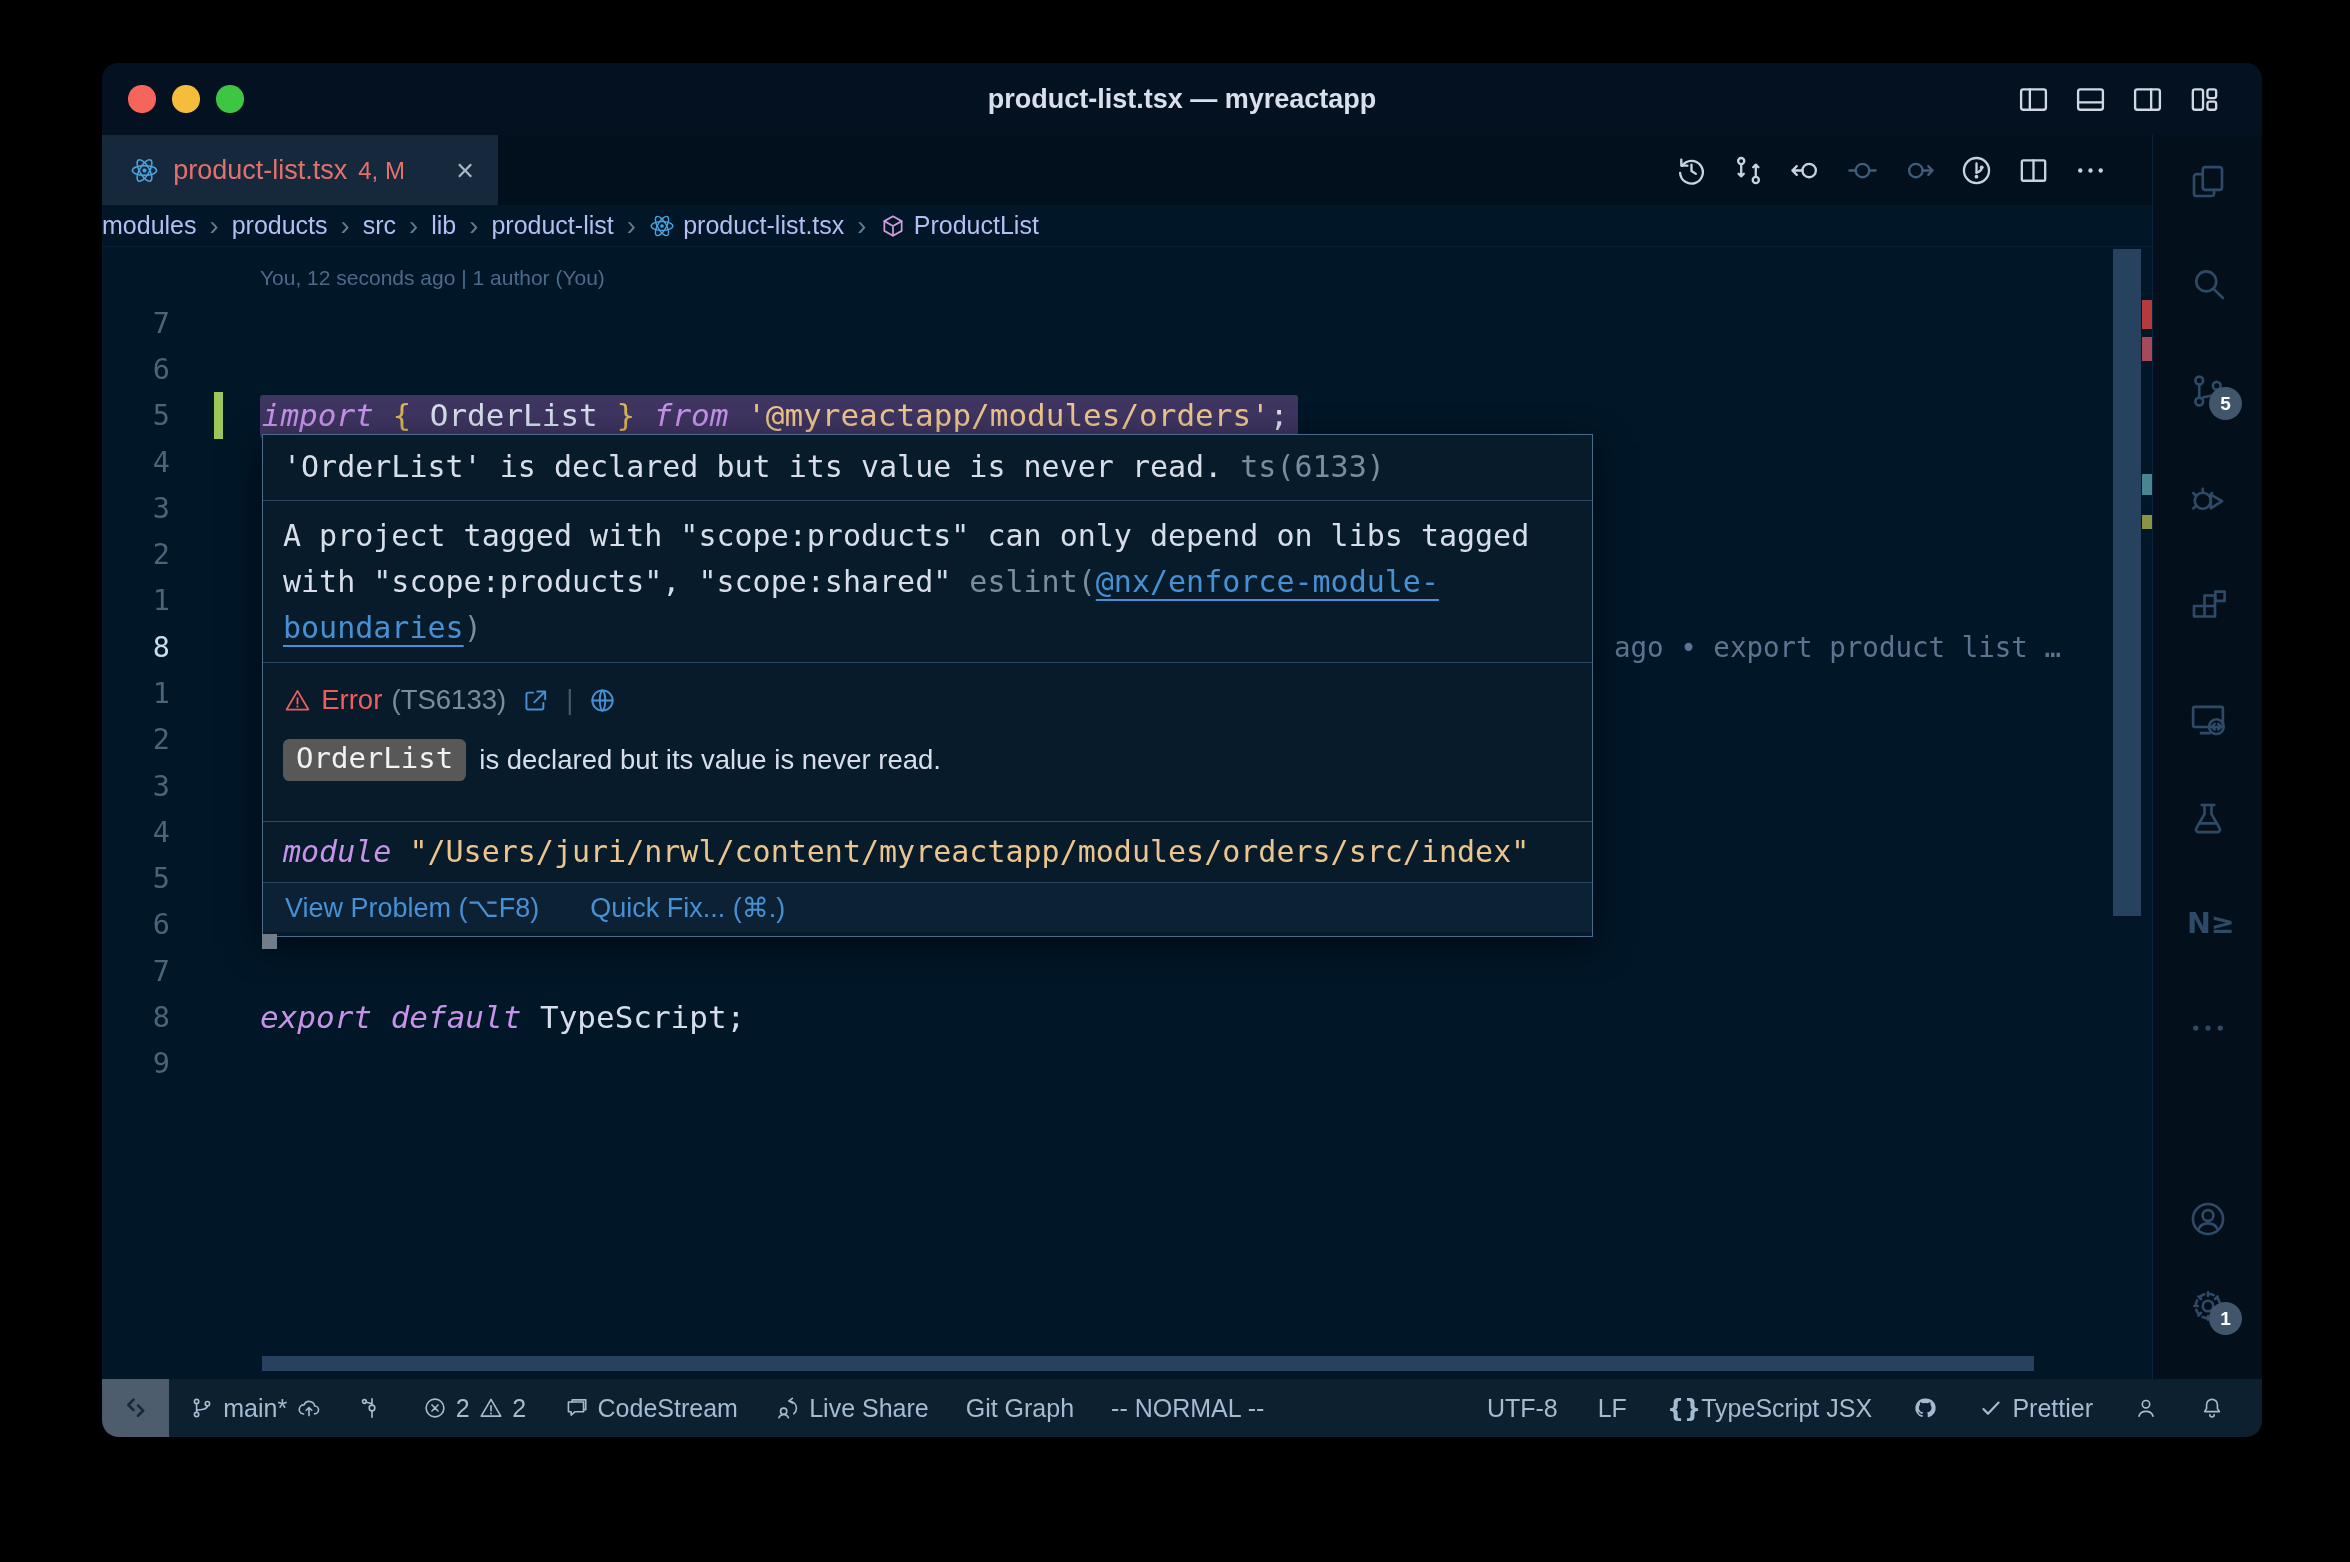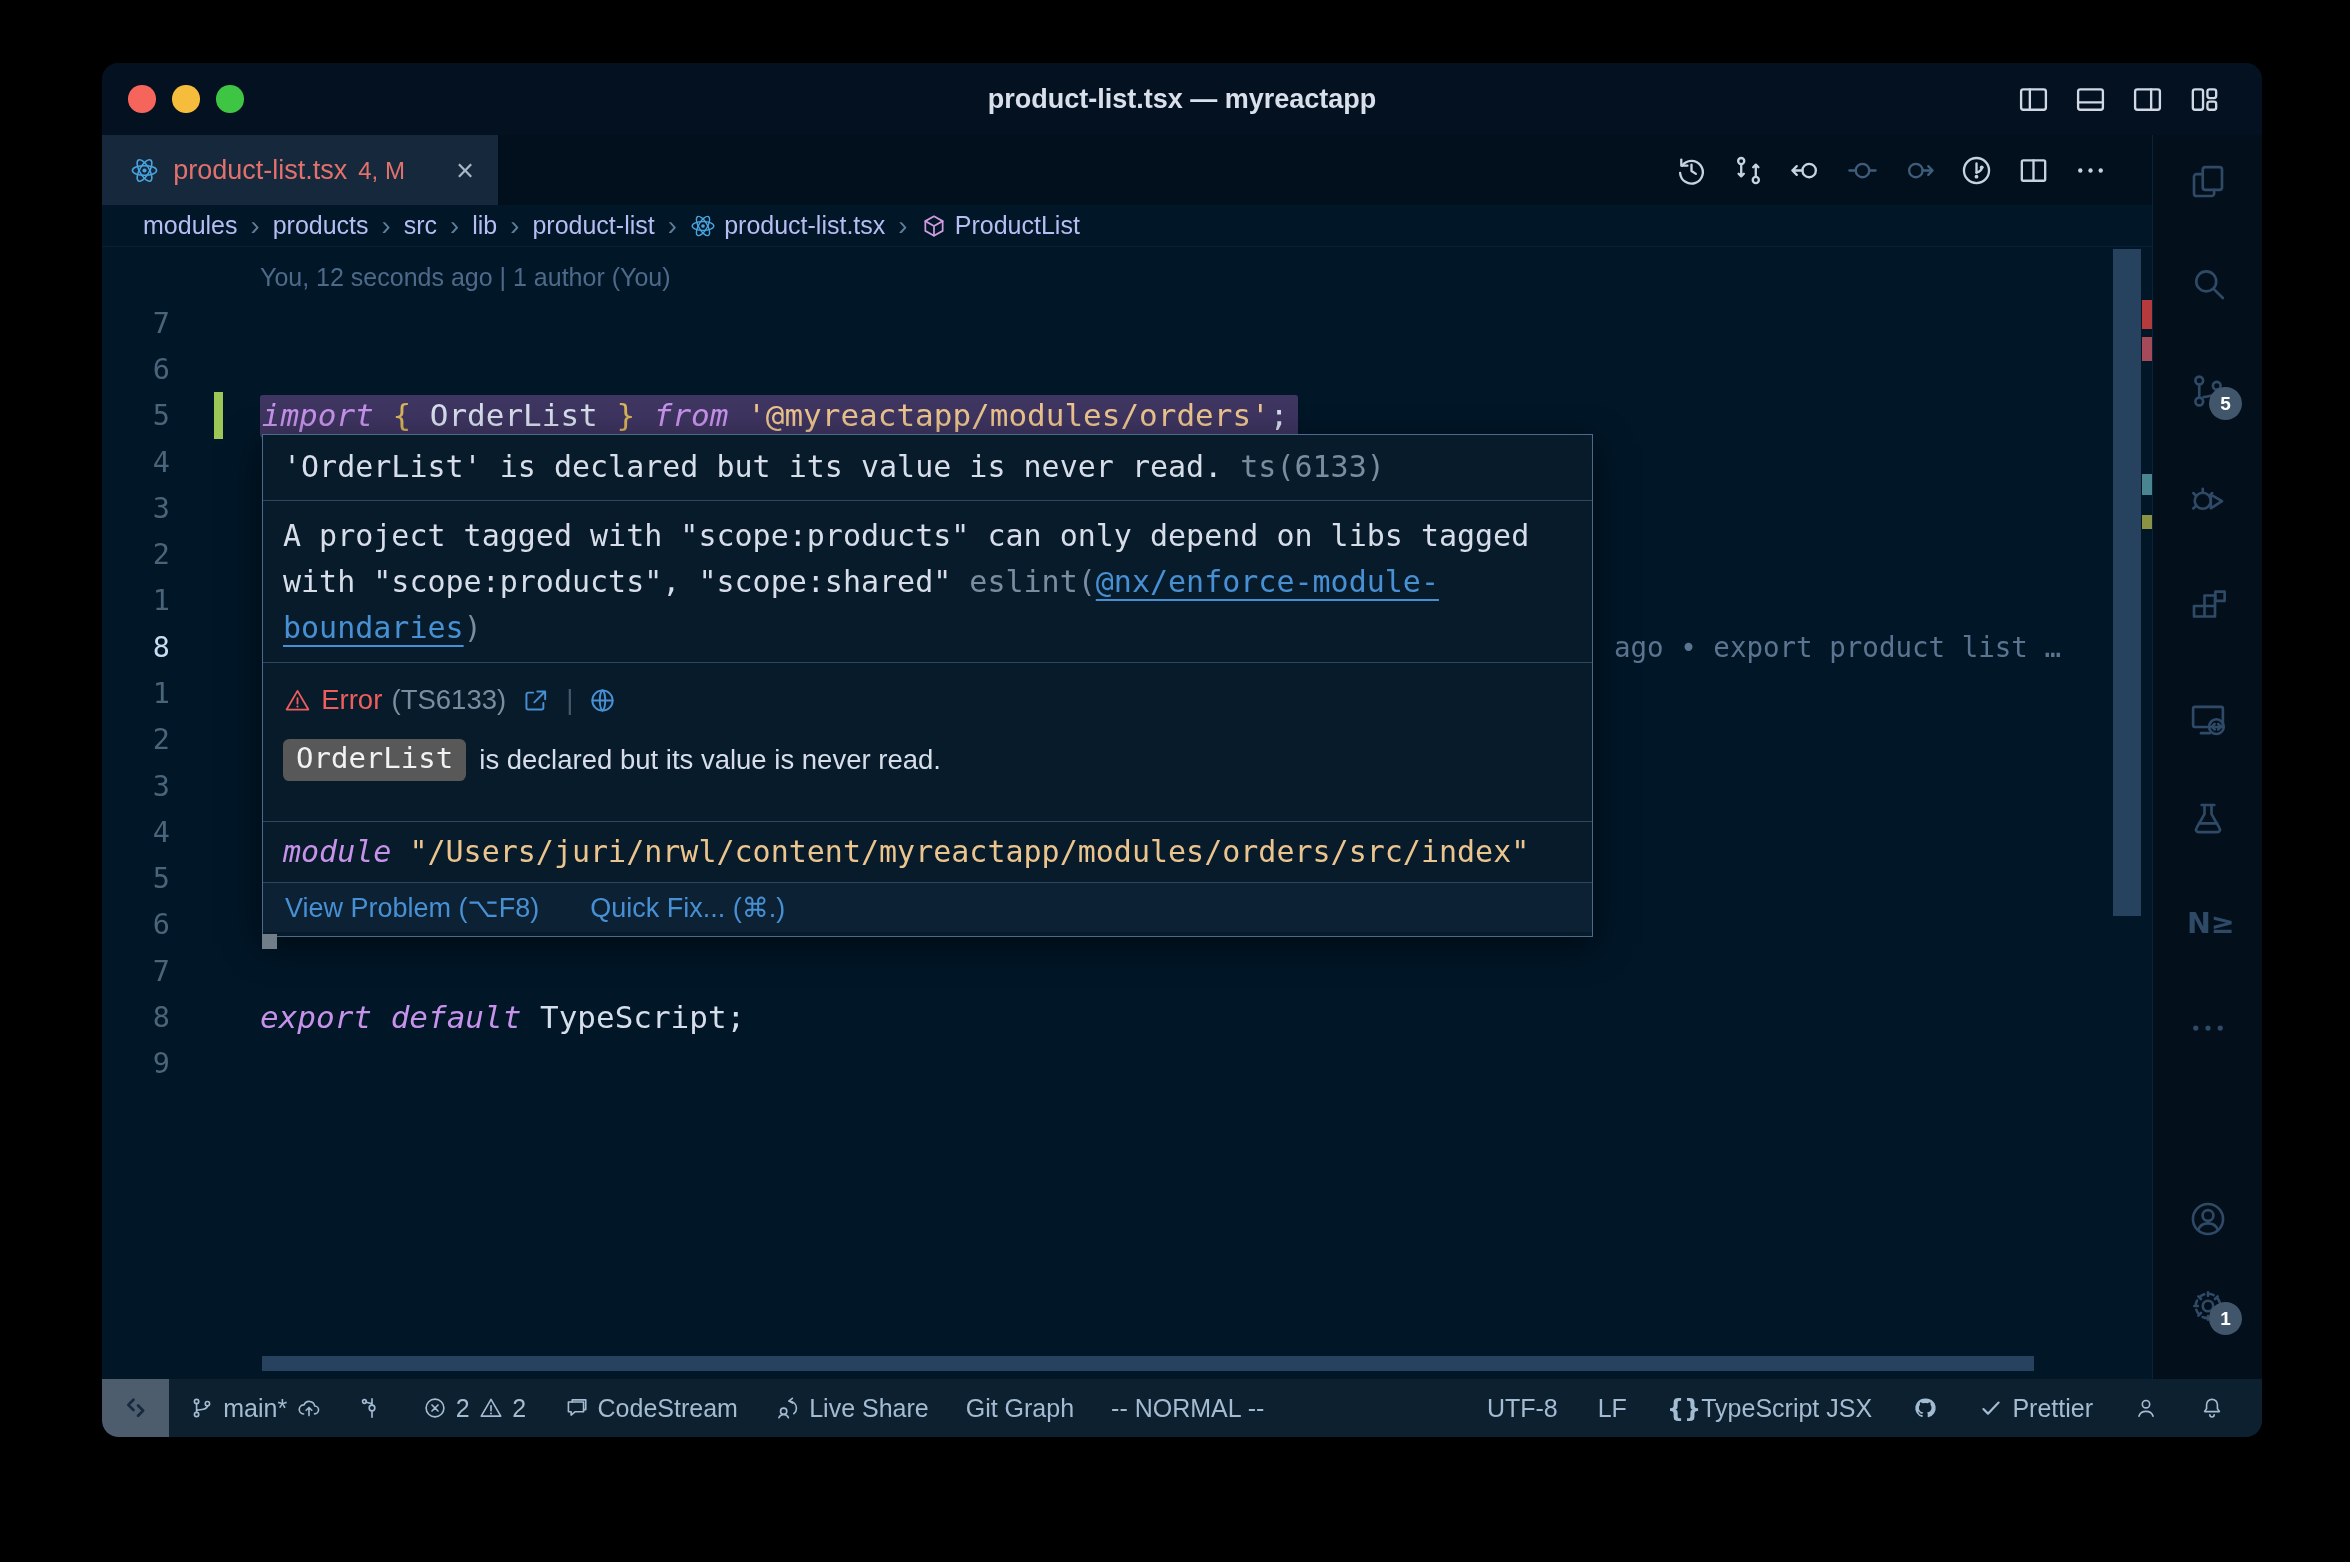--- a/index.html
+++ b/index.html
@@ -16,32 +16,32 @@
   .tabstrip{position:absolute;left:0;top:72px;width:2050px;height:71px;background:#02101d;border-bottom:0.9px solid #01101f;}
   .tab{position:absolute;left:0;top:0;width:397px;height:71px;background:#16293c;border-right:0.9px solid #000e1b;display:flex;align-items:center;padding:0 24px 0 27.5px;}
   .tabicon{width:29px;height:29px;color:#4aa3dd;flex:0 0 auto;}
   .tablabel{margin-left:14.7px;color:#e2716c;font-size:27px;}
   .tabbadge{margin-left:11px;color:#e2716c;font-size:24px;}
   .tclose{margin-left:auto;color:#a9b7c6;font-size:31px;line-height:31px;}
   .actions{position:absolute;right:44px;top:0;height:71px;display:flex;align-items:center;gap:22px;}
   .act{width:35px;height:35px;color:#c6d2df;}
   .act.dim{color:#3f5d7a;}
   
-  .breadcrumbs{position:absolute;left:0;top:142px;width:2050px;height:42px;background:#011627;display:flex;align-items:center;padding-left:41px;border-bottom:0.9px solid #0a1f33;}
+  .breadcrumbs{position:absolute;left:0;top:142px;width:2050px;height:42px;background:#011627;display:flex;align-items:center;border-bottom:0.9px solid #0a1f33;}
   .crumb{display:flex;align-items:center;color:#b6bdf3;font-size:25px;}
   .bcsep{color:#5f7e97;font-size:27.5px;margin:0 13px;}
   .bcicon{width:26px;height:26px;margin-right:8.3px;}
   .bcicon.react{color:#4aa3dd;} .bcicon.symbol-box{color:#cf9bdd;}
   
   .editor{position:absolute;left:0;top:185px;width:2050px;height:1131px;background:#011627;}
   .erow{position:absolute;left:0;width:2002px;height:47px;}
   .lnum{position:absolute;left:0;width:68px;text-align:right;font-family:"DejaVu Sans Mono",monospace;font-size:28.5px;line-height:47px;color:#4a6479;}
   .lnum.cur{color:#c7ddf2;}
   .gbar{position:absolute;left:112px;top:0;width:9.2px;height:47px;background:#9ac757;}
-  .blame{position:absolute;left:158px;line-height:47px;font-size:25px;color:#4e6a89;}
+  .blame{position:absolute;left:158px;line-height:47px;font-size:21px;color:#4e6a89;}
   .code{position:absolute;left:158px;font-family:"DejaVu Sans Mono",monospace;font-size:31px;line-height:47px;white-space:pre;}
   .kw{color:#c792ea;font-style:italic;}
   .pl{color:#d6deeb;}
   .br{color:#d8b45a;}
   .str{color:#ecc48d;}
   .sqg{text-decoration:underline wavy #34c437;text-decoration-thickness:2.3px;text-underline-offset:8.3px;}
   .sqo{text-decoration:underline wavy #d19a66;text-decoration-thickness:2.3px;text-underline-offset:8.3px;}
   .sel{background:#3e3561;border-radius:2.8px;padding:1.8px 9.2px 3.7px 1.8px;}
   .blameright{position:absolute;left:1512px;top:376px;height:47px;line-height:47px;font-family:"DejaVu Sans Mono",monospace;font-size:27.5px;color:#5b7590;z-index:1;}
   

